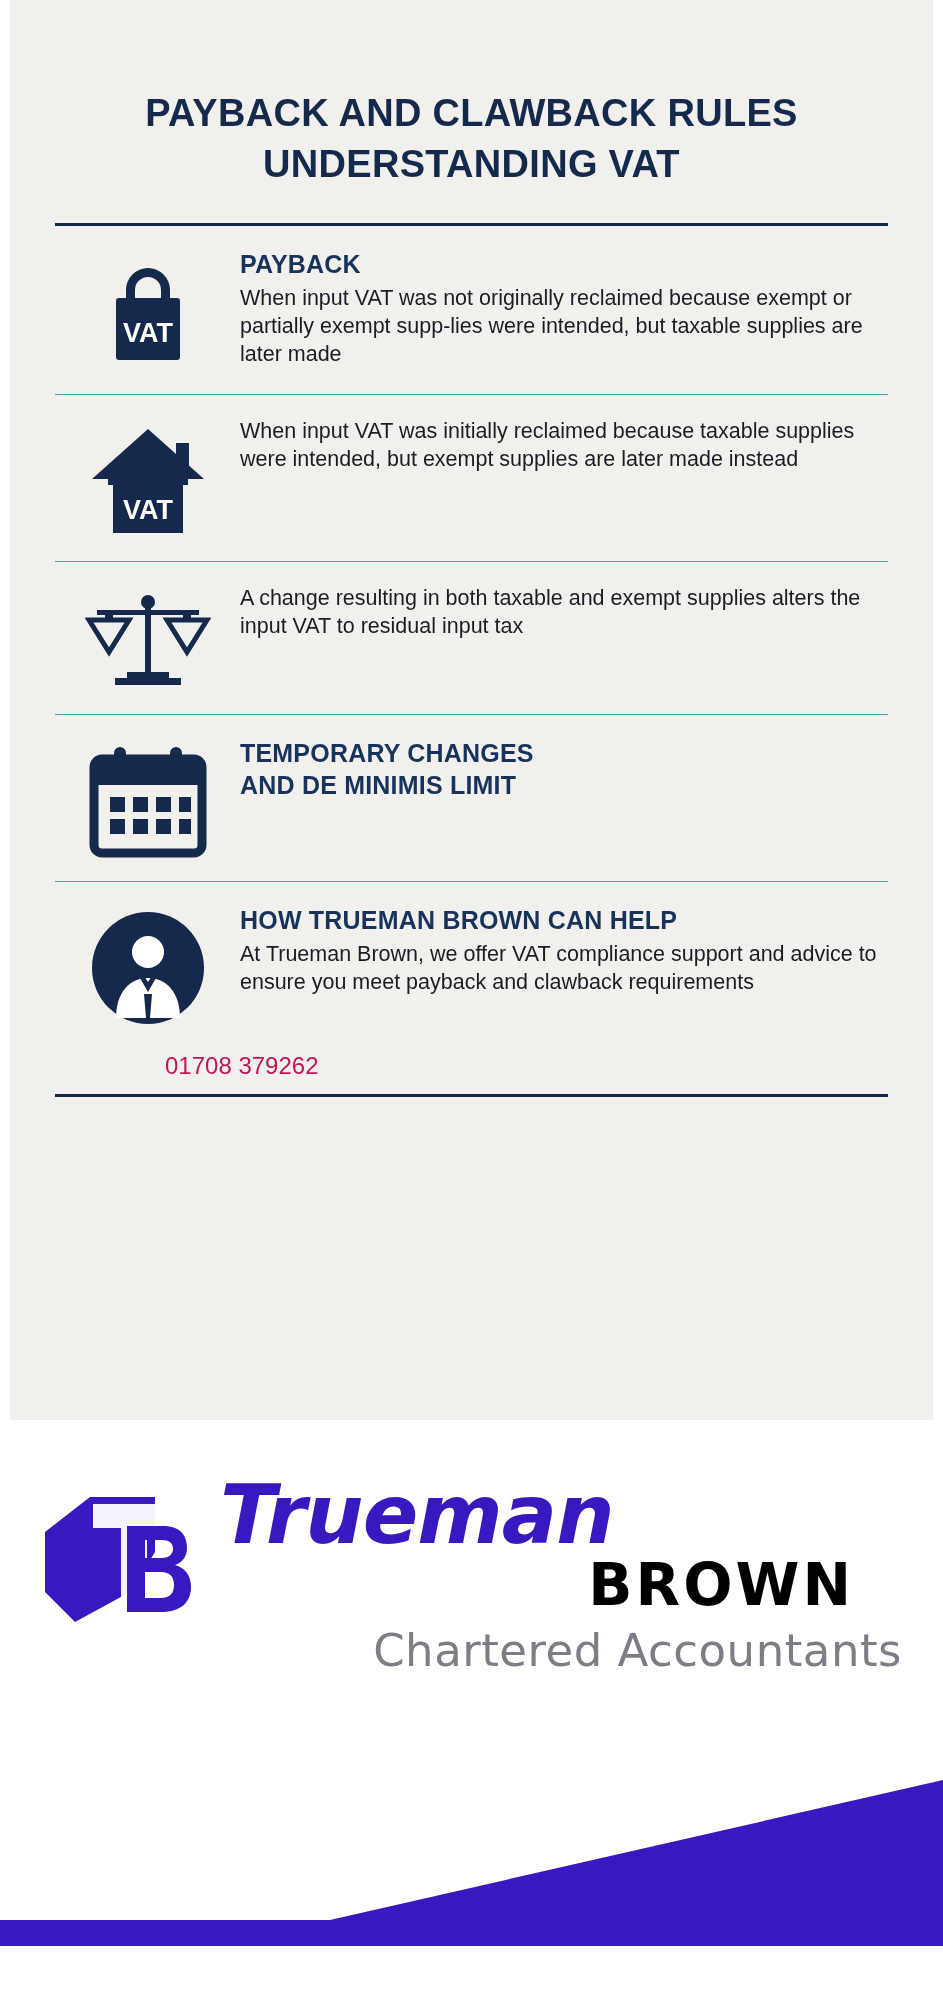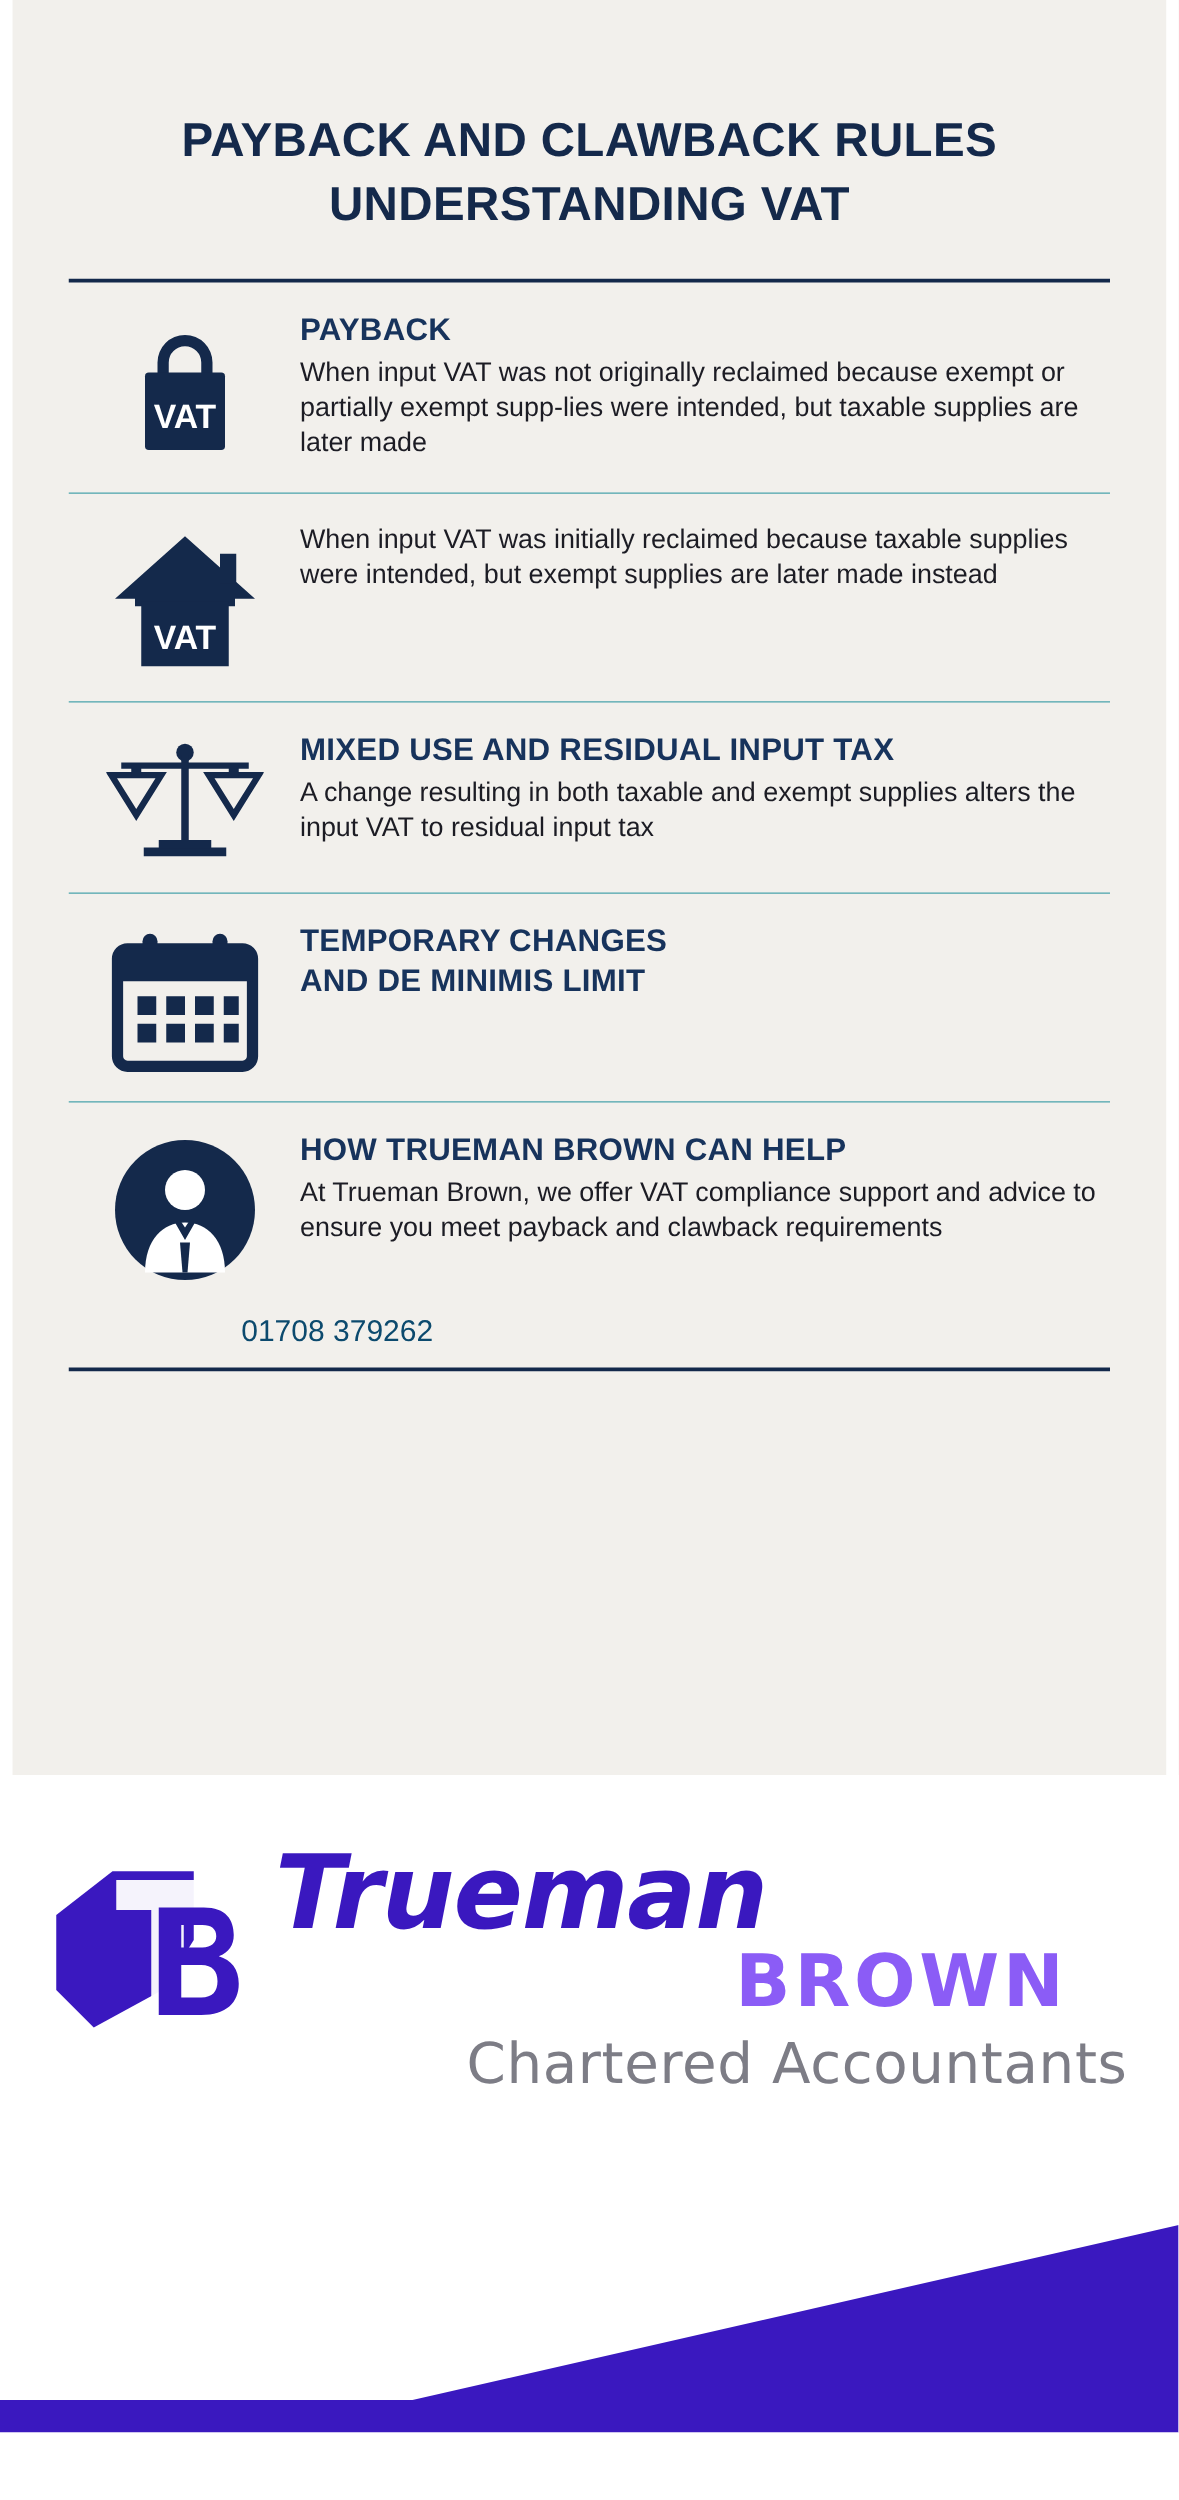--- a/index.html
+++ b/index.html
@@ -110,23 +110,23 @@
     display: flex;
     align-items: baseline;
     padding: 6px 0 14px 0;
     padding-left: 78px;
   }
   .contact-email {
     color: #1c1c24;
     font-size: 24px;
   }
   .contact-phone {
-    color: #0c4a6e;
+    color: #be185d;
     font-size: 24px;
-    margin-left: 60px;
+    margin-left: 32px;
   }
 
   
   .icon {
     display: block;
   }
 
   
   .logo-panel {
     position: absolute;
@@ -159,21 +159,21 @@
     color: #3a18bf;
     font-family: "DejaVu Sans", sans-serif;
     font-size: 82px;
     font-style: italic;
     font-weight: bold;
     letter-spacing: -1px;
     line-height: 1;
     margin: 0;
   }
   .logo-brown {
-    color: #8b5cf6;
+    color: #000000;
     font-family: "DejaVu Sans", sans-serif;
     font-size: 58px;
     font-weight: bold;
     letter-spacing: 3px;
     line-height: 1;
     margin: 0;
     text-align: right;
     padding-right: 56px;
   }
   .logo-sub {
@@ -250,21 +250,20 @@
           <rect x="12" y="20" width="102" height="5" fill="#14294b"></rect>
           <rect x="30" y="88" width="66" height="7" fill="#14294b"></rect>
           <rect x="42" y="82" width="42" height="7" fill="#14294b"></rect>
           <path d="M4 30 L44 30 L24 62 Z" fill="none" stroke="#14294b" stroke-width="5"></path>
           <path d="M82 30 L122 30 L102 62 Z" fill="none" stroke="#14294b" stroke-width="5"></path>
           <rect x="20" y="22" width="8" height="10" fill="#14294b"></rect>
           <rect x="98" y="22" width="8" height="10" fill="#14294b"></rect>
         </svg>
       </div>
       <div class="text-cell">
-        <p class="item-heading">MIXED USE AND RESIDUAL INPUT TAX</p>
         <p class="item-body">A change resulting in both taxable and exempt supplies alters the input VAT to residual input tax</p>
       </div>
     </div>
 
     <div class="rule-thin"></div>
 
     <div class="row">
       <div class="icon-cell">
         <svg class="icon" width="124" height="118" viewBox="0 0 124 118">
           <rect x="28" y="4" width="12" height="22" rx="6" fill="#14294b"></rect>

